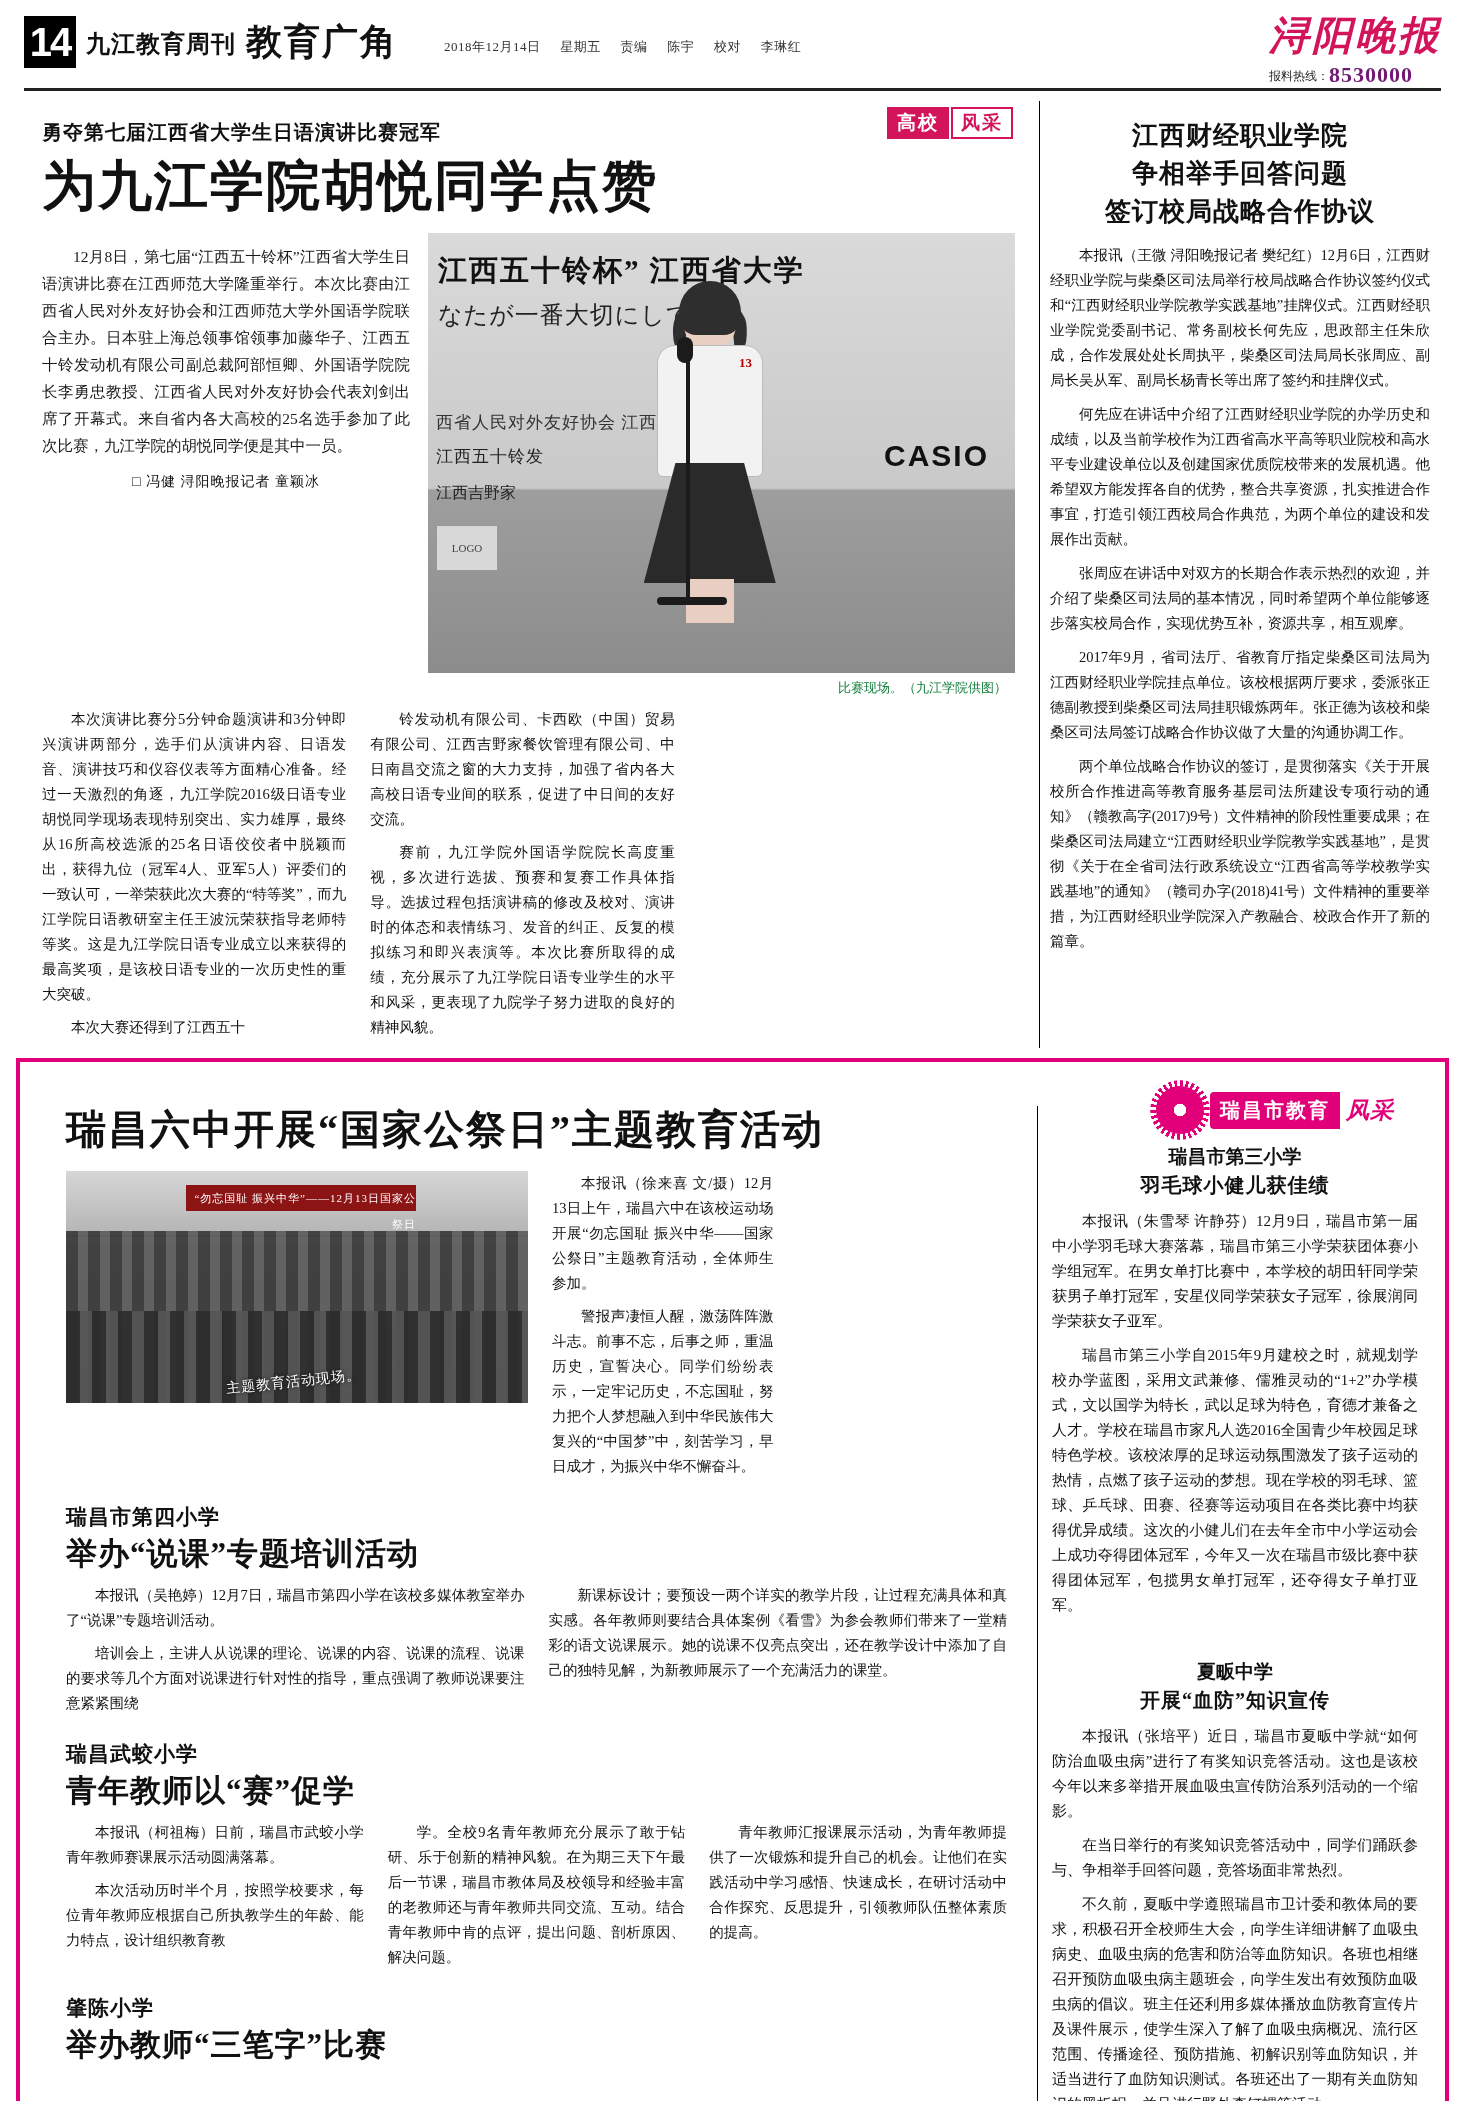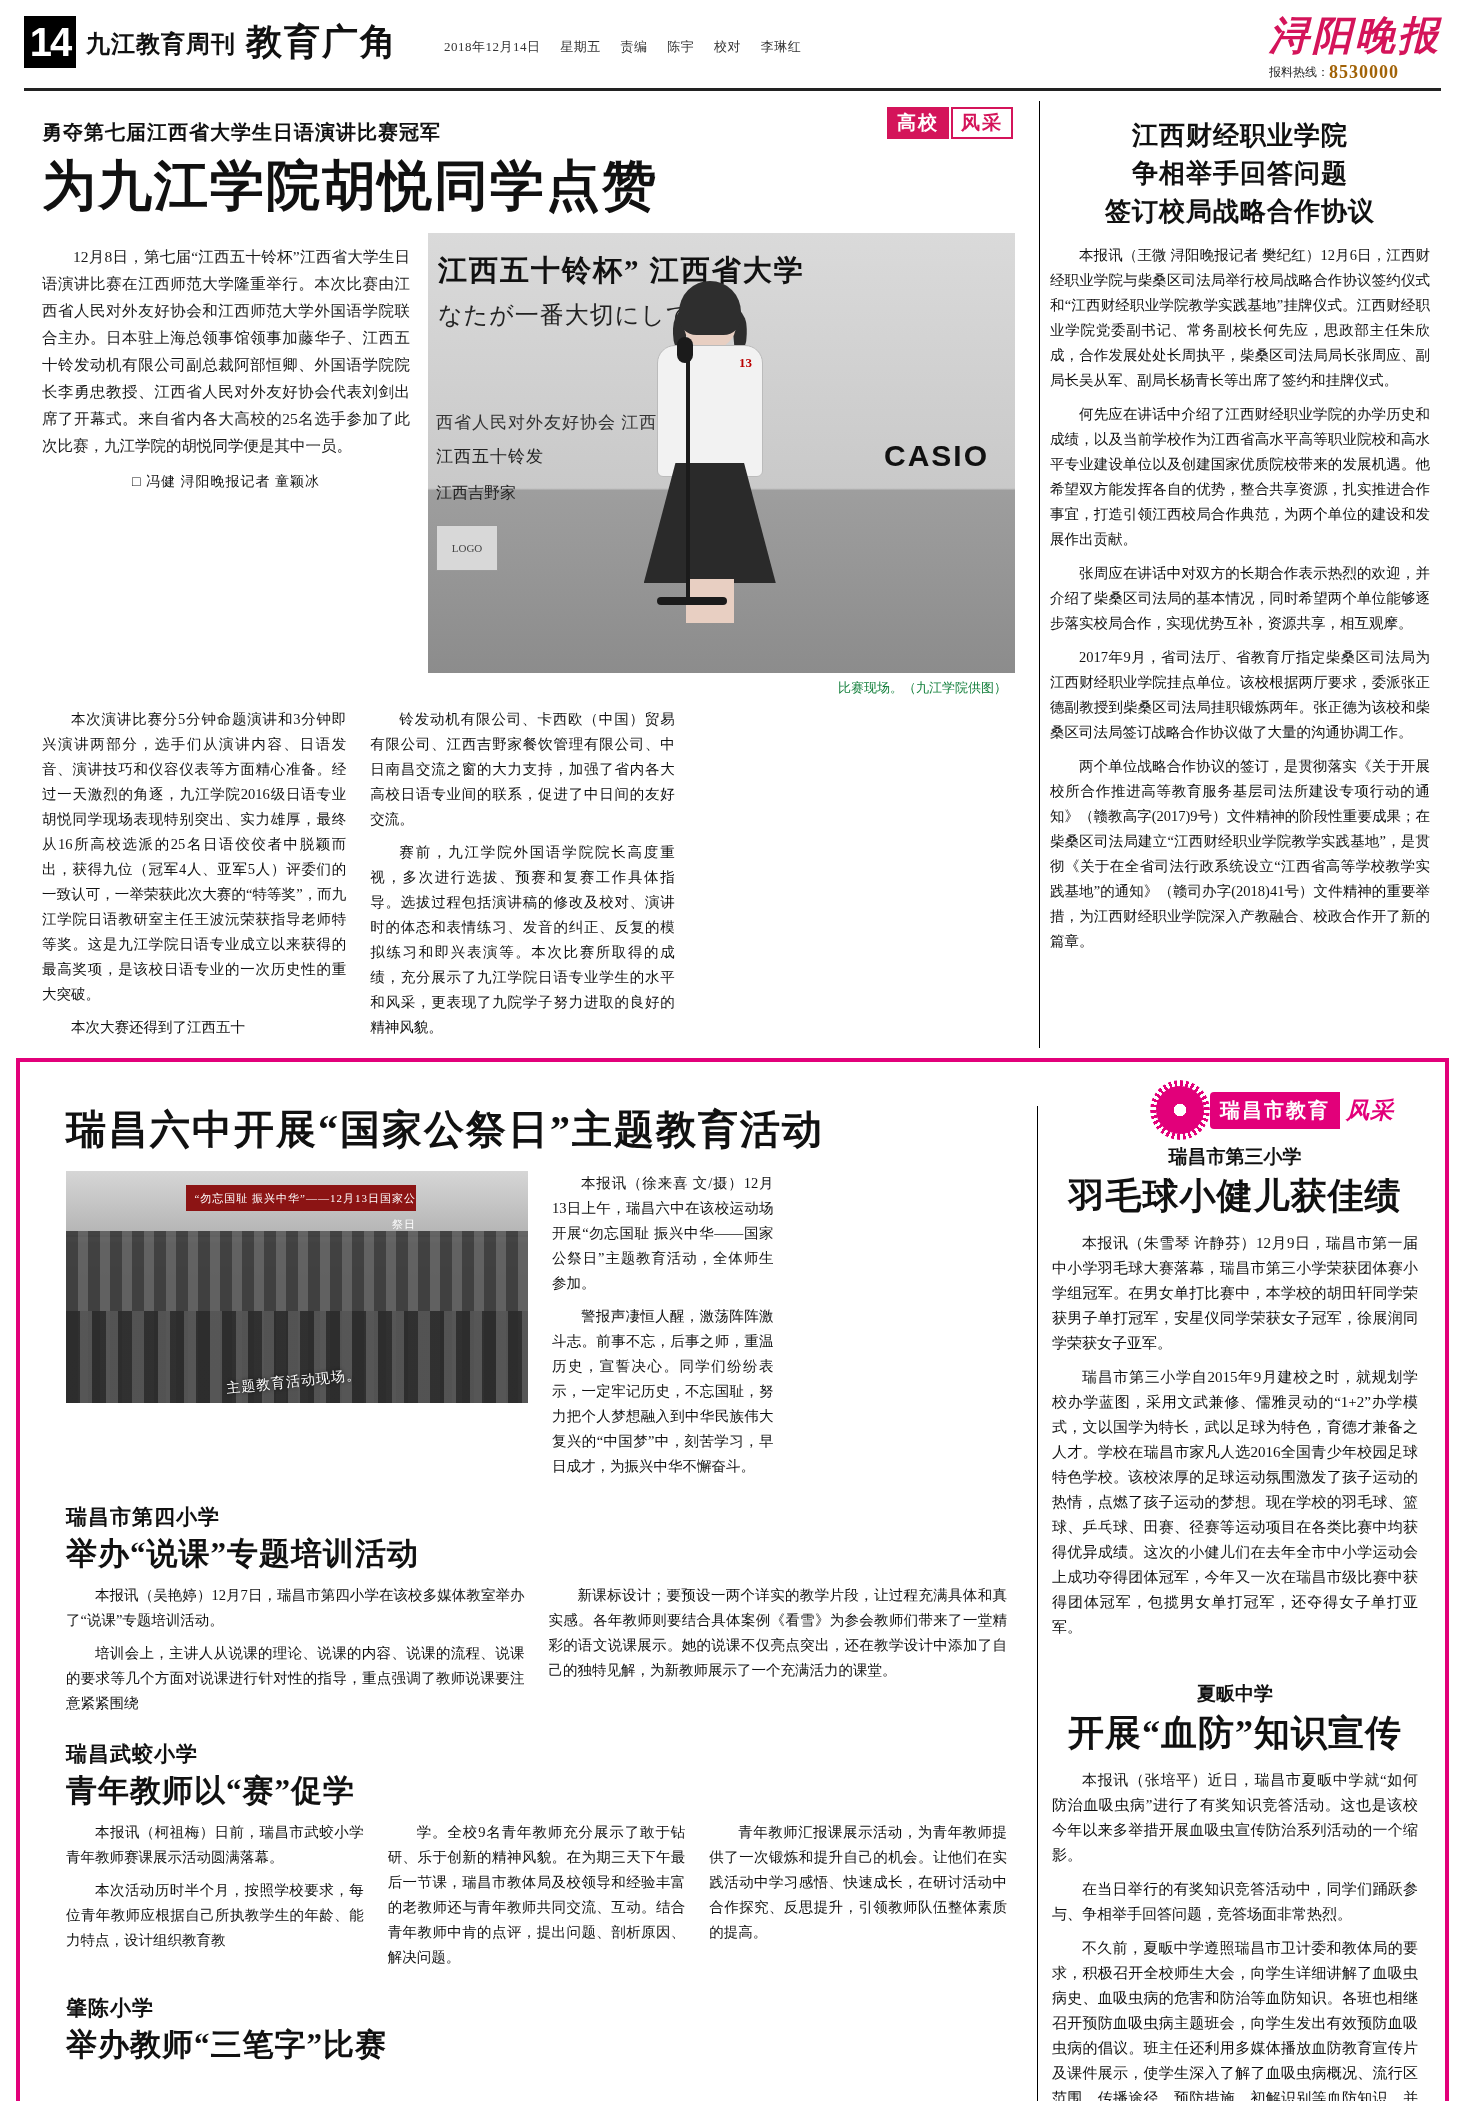--- a/index.html
+++ b/index.html
@@ -85,23 +85,23 @@
     letter-spacing: 3px;
     line-height: 44px;
     font-style: italic;
   }
   .paper-logo .hotline {
     font-size: 12px;
     color: #222;
     margin-top: 4px;
   }
   .paper-logo .hotline .num {
-    font-size: 18px;
-    font-weight: bold;
-    color: #a16207;
+    font-size: 22px;
+    font-weight: bold;
+    color: #701a75;
     letter-spacing: 1px;
     vertical-align: -2px;
   }
 
   
   .top-area {
     position: relative;
     margin: 10px 24px 0 24px;
     display: flex;
   }
@@ -566,21 +566,21 @@
   }
 
   
   .rb-school {
     font-size: 19px;
     font-weight: bold;
     text-align: center;
     margin: 10px 0 2px 0;
   }
   .rb-title {
-    font-size: 36px;
+    font-size: 20px;
     font-weight: bold;
     text-align: center;
     letter-spacing: 1px;
     margin: 0 0 10px 0;
   }
   .rb-body p {
     margin: 0 0 9px 0;
     font-size: 15px;
     line-height: 25px;
     text-indent: 2em;

